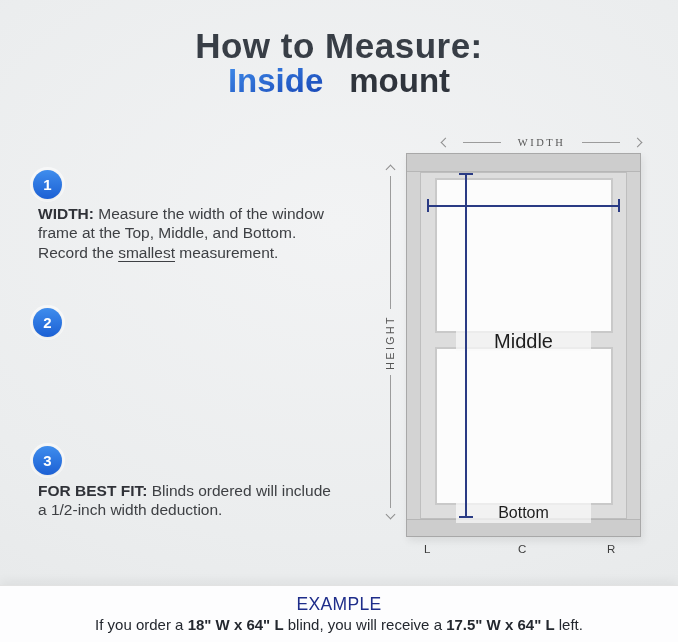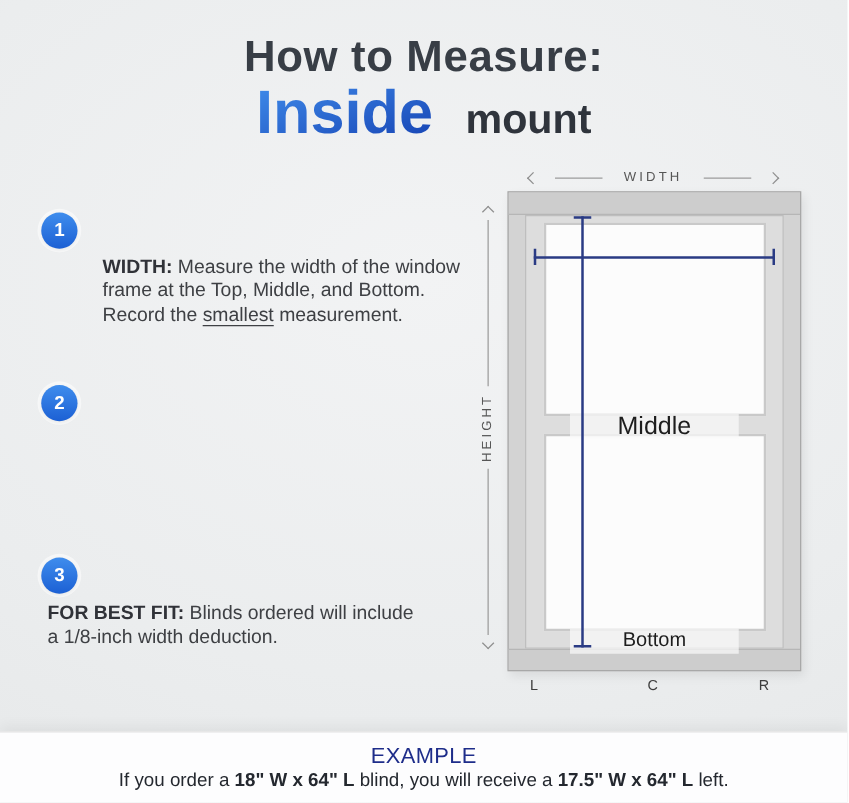--- a/index.html
+++ b/index.html
@@ -9,48 +9,48 @@
     background: radial-gradient(120% 90% at 50% 35%, #f2f3f4 0%, #ebedee 55%, #e4e6e7 100%);
   }
 
   
   .title-line1 {
     position:absolute; top:26px; left:0; right:0; text-align:center;
     font-size:35px; font-weight:600; color:#383e46; letter-spacing:0.5px;
   }
   .title-line2 { position:absolute; top:62px; left:0; right:0; text-align:center; }
   .inside-word {
-    font-size:49px; font-weight:700;
+    font-size:33px; font-weight:700;
     background:linear-gradient(160deg, #3f8ae9 5%, #1745b5 95%);
     -webkit-background-clip:text; background-clip:text;
     color:transparent;text-align:center; -webkit-text-fill-color:transparent;
   }
   .mount-word { font-size:33px; font-weight:600; color:#2f343c; margin-left:26px; }
 
   
   .step-num {
     position:absolute; left:33px; width:29px; height:29px; border-radius:50%;
     background:linear-gradient(180deg,#3f8ded 0%,#1c60d4 100%);
     color:#fff; font-size:15px; font-weight:700;
     display:flex; align-items:center; justify-content:center;
     box-shadow:0 0 0 3px rgba(255,255,255,0.55), 0 1px 3px rgba(0,0,0,0.15);
   }
   .n1 { top:170px; } .n2 { top:308px; } .n3 { top:446px; }
   .step-text {
     position:absolute; left:38px; width:305px;
     font-size:15.5px; line-height:19.4px; color:#3e4044;
   }
-  .t1 { top:204px;margin-left:44px; } .t2 { top:342px; } .t3 { top:481px; }
+  .t1 { top:204px; } .t2 { top:342px; } .t3 { top:481px; }
   .step-label { font-weight:700; color:#303238; }
   .u { text-decoration:underline; text-underline-offset:2.5px; }
 
   
   .width-arrow {
-    position:absolute; left:423px; top:135px; width:199px; height:14px;
-    display:flex; align-items:center; gap:14px;
+    position:absolute; left:442px; top:135px; width:199px; height:14px;
+    display:flex; align-items:center; gap:14px;font-family:Liberation Serif, serif;
   }
   .height-arrow {
     position:absolute; left:383px; top:166px; width:14px; height:352px;
     display:flex; flex-direction:column; align-items:center; gap:3px;
   }
   .arrow-line-h { flex:1; height:1px; background:#9c9c9c; }
   .arrow-line-v { flex:1; width:1px; background:#9c9c9c; }
   .arrow-label {
     font-size:10.5px; letter-spacing:2.5px; color:#565656; font-weight:500;
     padding:0 3px; white-space:nowrap;
@@ -120,21 +120,21 @@
   <div class="title-line2">
     <span class="inside-word">Inside</span><span class="mount-word">mount</span>
   </div>
 
   <div class="step-num n1">1</div>
   <p class="step-text t1"><span class="step-label">WIDTH:</span><span> Measure the width of the window frame at the Top, Middle, and Bottom. Record the </span><span class="u">smallest</span><span> measurement.</span></p>
 
   <div class="step-num n2">2</div>
 
   <div class="step-num n3">3</div>
-  <p class="step-text t3"><span class="step-label">FOR BEST FIT:</span><span> Blinds ordered will include a 1/8-inch width deduction.</span><span class="u"></span><span></span></p>
+  <p class="step-text t3"><span class="step-label">FOR BEST FIT:</span><span> Blinds ordered will include a 1/2-inch width deduction.</span><span class="u"></span><span></span></p>
 
   <div class="width-arrow">
     <span class="chev chev-left"></span>
     <span class="arrow-line-h"></span>
     <span class="arrow-label">WIDTH</span>
     <span class="arrow-line-h"></span>
     <span class="chev chev-right"></span>
   </div>
 
   <div class="height-arrow">

